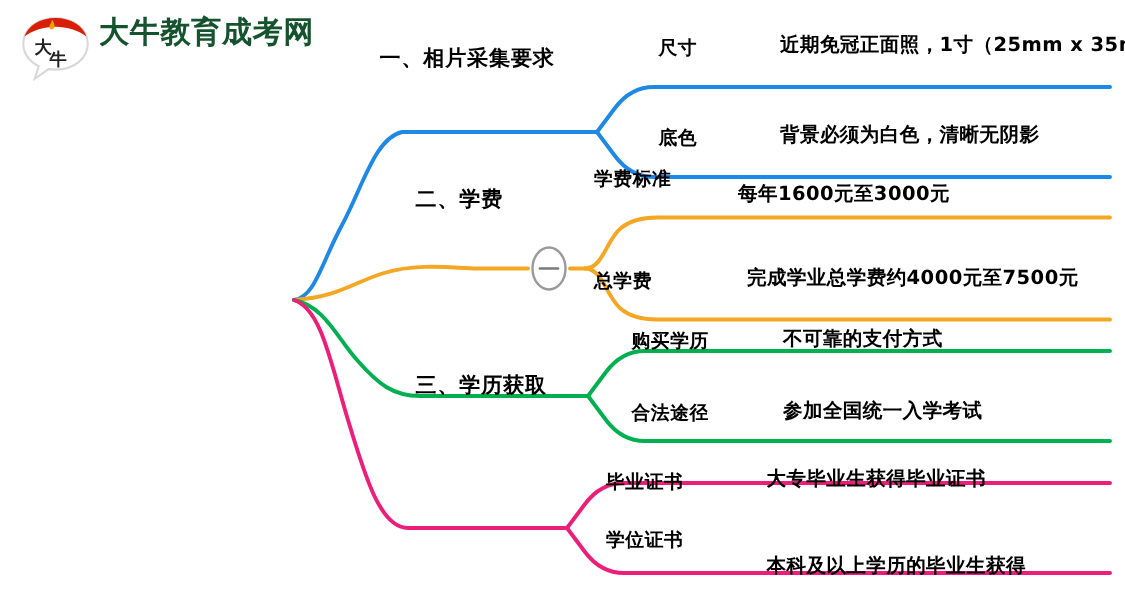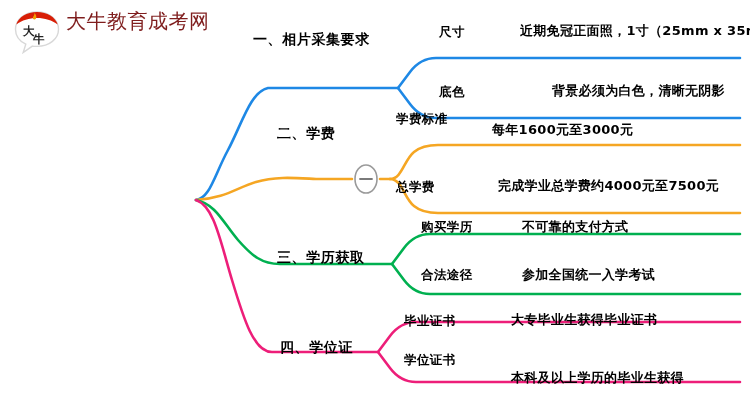--- a/index.html
+++ b/index.html
@@ -34,22 +34,22 @@
     height: 44px;
   }
   #logo-text-wrap {
     position: absolute;
     left: 52px;
     top: 3px;
     width: 168px;
   }
   .logo-cn {
     font-size: 20px;
-    font-weight: normal;
-    color: #7f1d1d;
+    font-weight: bold;
+    color: #14532d;
     letter-spacing: 0.5px;
     line-height: 24px;
     white-space: nowrap;
   }
   .logo-en {
     font-size: 11.5px;
     font-weight: bold;
     color: #1a8a34;
     letter-spacing: 0.2px;
     line-height: 15px;
@@ -141,33 +141,32 @@
       <ellipse cx="366" cy="179" rx="11" ry="14" fill="#ffffff" stroke="#9a9a9a" stroke-width="1.6"></ellipse>
       <line x1="360" y1="179" x2="372" y2="179" stroke="#7a7a7a" stroke-width="1.8" stroke-linecap="round"></line>
     </g>
   </svg>
 
 
   <div class="node branch-node" style="left:253px; top:30px;">一、相片采集要求</div>
   <div class="node sub-node" style="left:439px; top:23px;">尺寸</div>
   <div class="node leaf-node" style="left:520px; top:22px;">近期免冠正面照，1寸（25mm x 35mm）</div>
   <div class="node sub-node" style="left:439px; top:83px;">底色</div>
-  <div class="node leaf-node" style="left:520px; top:82px;margin-left:32px;">背景必须为白色，清晰无阴影</div>
+  <div class="node leaf-node" style="left:520px; top:82px;">背景必须为白色，清晰无阴影</div>
 
   <div class="node branch-node" style="left:277px; top:124px;">二、学费</div>
   <div class="node sub-node" style="left:396px; top:110px;">学费标准</div>
   <div class="node leaf-node" style="left:492px; top:109px;margin-top:12px;">每年1600元至3000元</div>
   <div class="node sub-node" style="left:396px; top:178px;">总学费</div>
   <div class="node leaf-node" style="left:498px; top:177px;">完成学业总学费约4000元至7500元</div>
 
   <div class="node branch-node" style="left:277px; top:248px;">三、学历获取</div>
   <div class="node sub-node" style="left:421px; top:218px;">购买学历</div>
   <div class="node leaf-node" style="left:522px; top:218px;">不可靠的支付方式</div>
   <div class="node sub-node" style="left:421px; top:266px;">合法途径</div>
   <div class="node leaf-node" style="left:522px; top:266px;">参加全国统一入学考试</div>
 
-  <div class="node branch-node" style="left:280px; top:338px;">四、学位证</div>
   <div class="node sub-node" style="left:404px; top:312px;">毕业证书</div>
   <div class="node leaf-node" style="left:511px; top:311px;">大专毕业生获得毕业证书</div>
   <div class="node sub-node" style="left:404px; top:351px;">学位证书</div>
   <div class="node leaf-node" style="left:511px; top:369px;">本科及以上学历的毕业生获得</div>
 
 </div>
 
 </body></html>

